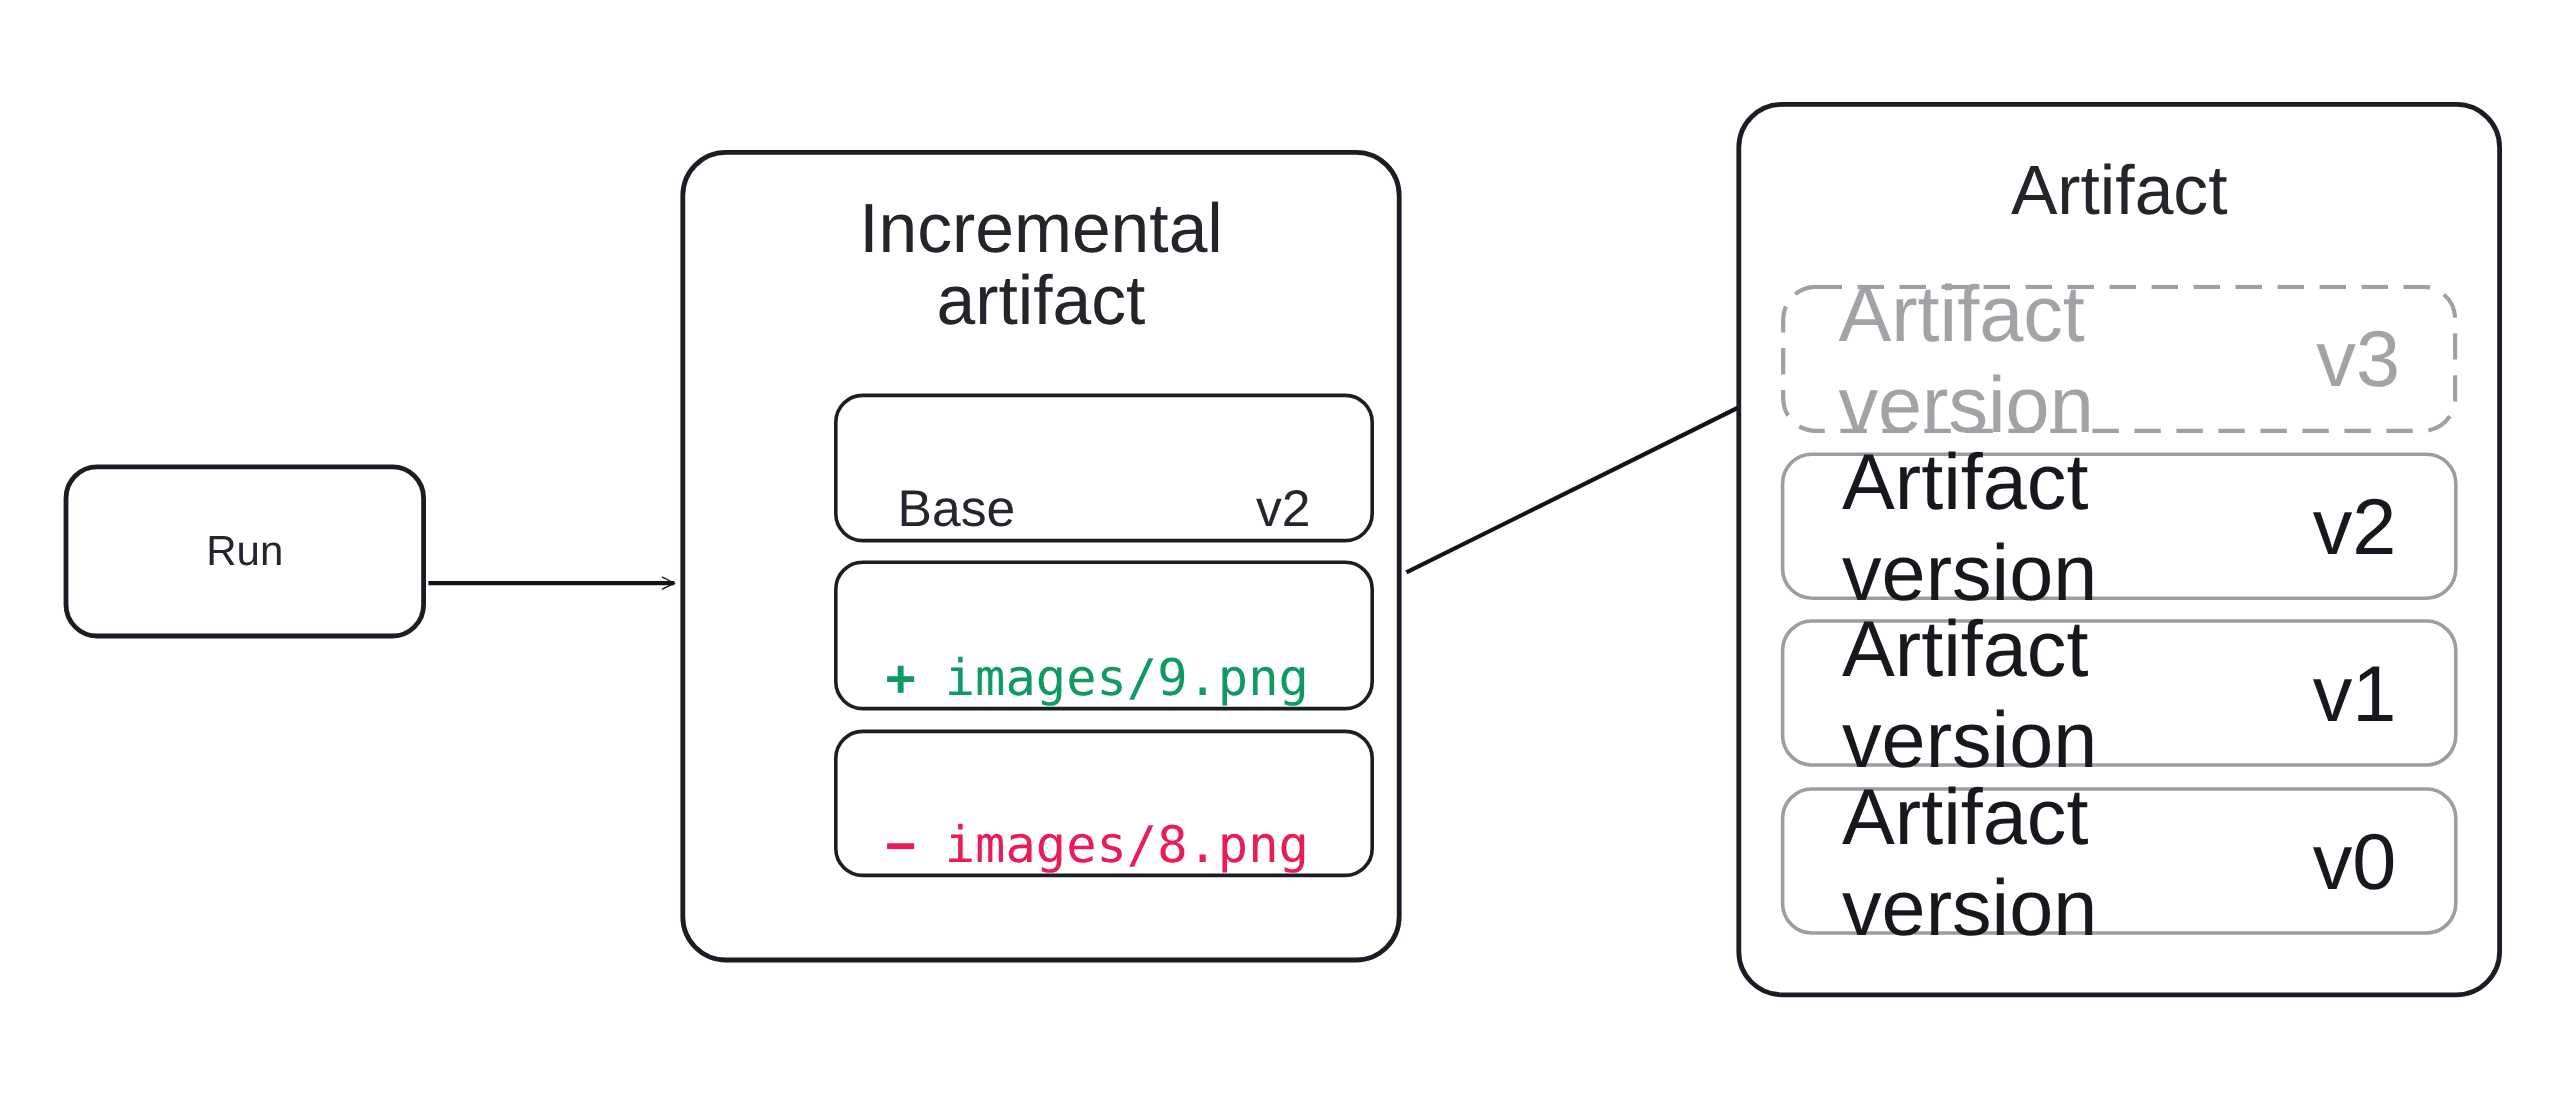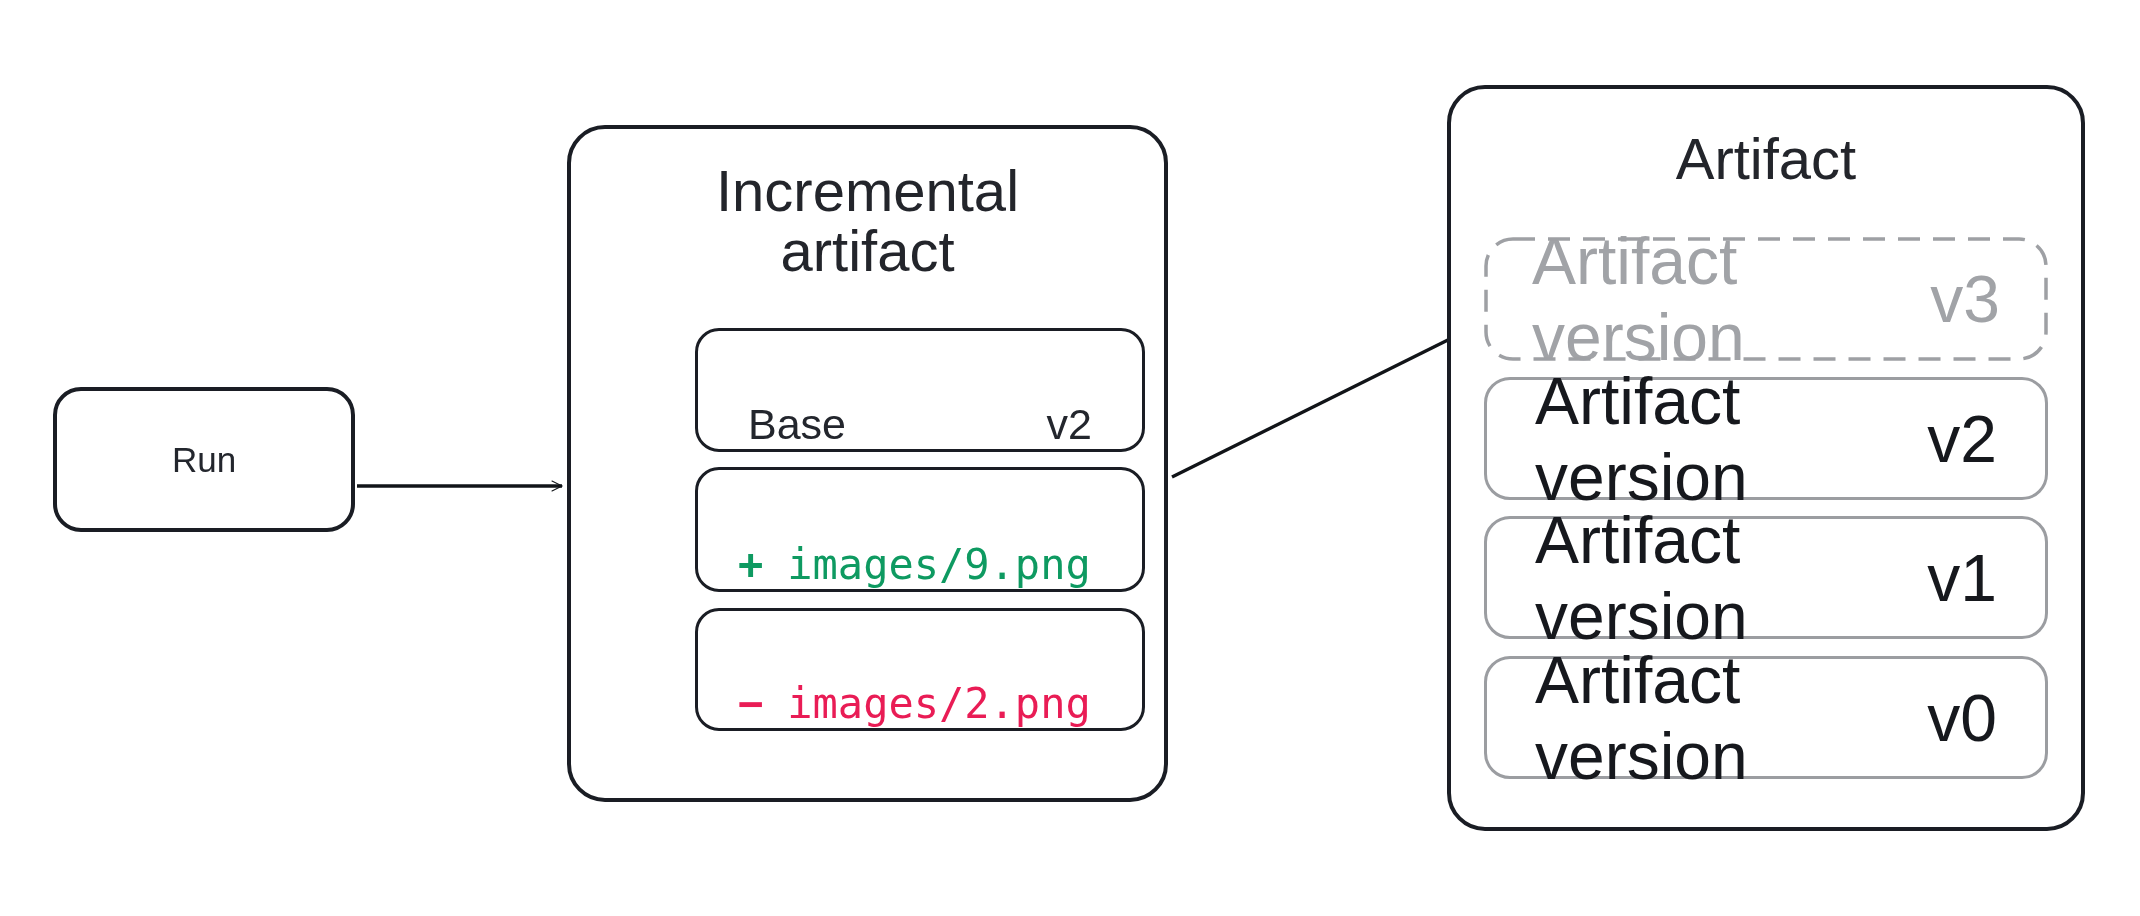--- a/index.html
+++ b/index.html
@@ -154,21 +154,21 @@
       <span>v2</span>
     </div>
 
     <div class="inc-row file-row added-row">
       <span class="file-sign">+</span>
       <span>images/9.png</span>
     </div>
 
     <div class="inc-row file-row removed-row">
       <span class="file-sign">−</span>
-      <span>images/2.png</span>
+      <span>images/8.png</span>
     </div>
   </div>
 
   <div class="node artifact-node">
     <div class="node-title artifact-title">Artifact</div>
 
     <div class="art-row pending-row">
       <svg class="dashed-border" viewBox="0 0 564 124" xmlns="http://www.w3.org/2000/svg" preserveAspectRatio="none">
         <rect x="2" y="2" width="560" height="120" rx="27" ry="27" fill="none" stroke="#9ea0a4" stroke-width="3.5" stroke-dasharray="22 13"></rect>
       </svg>

